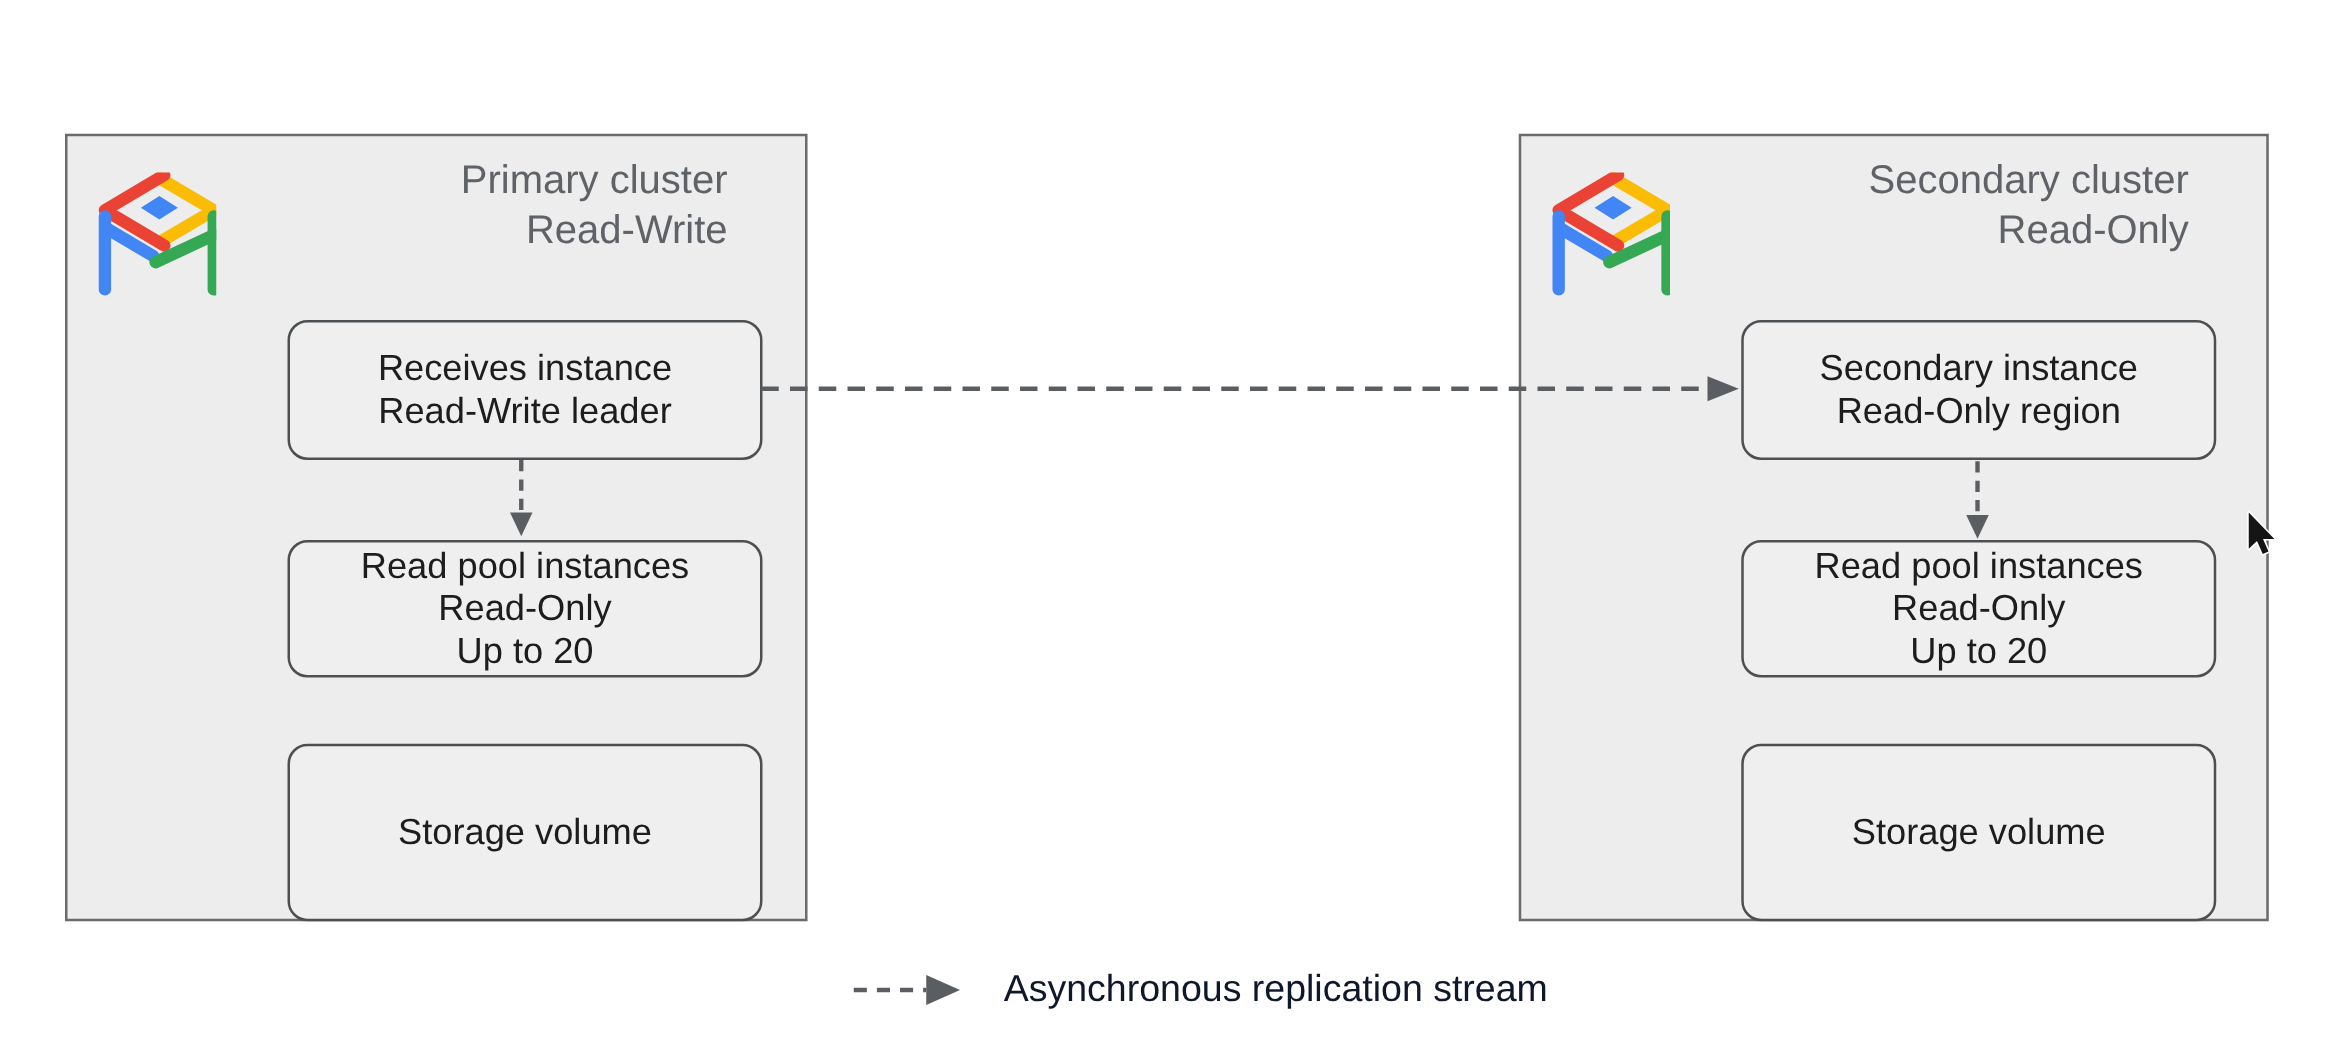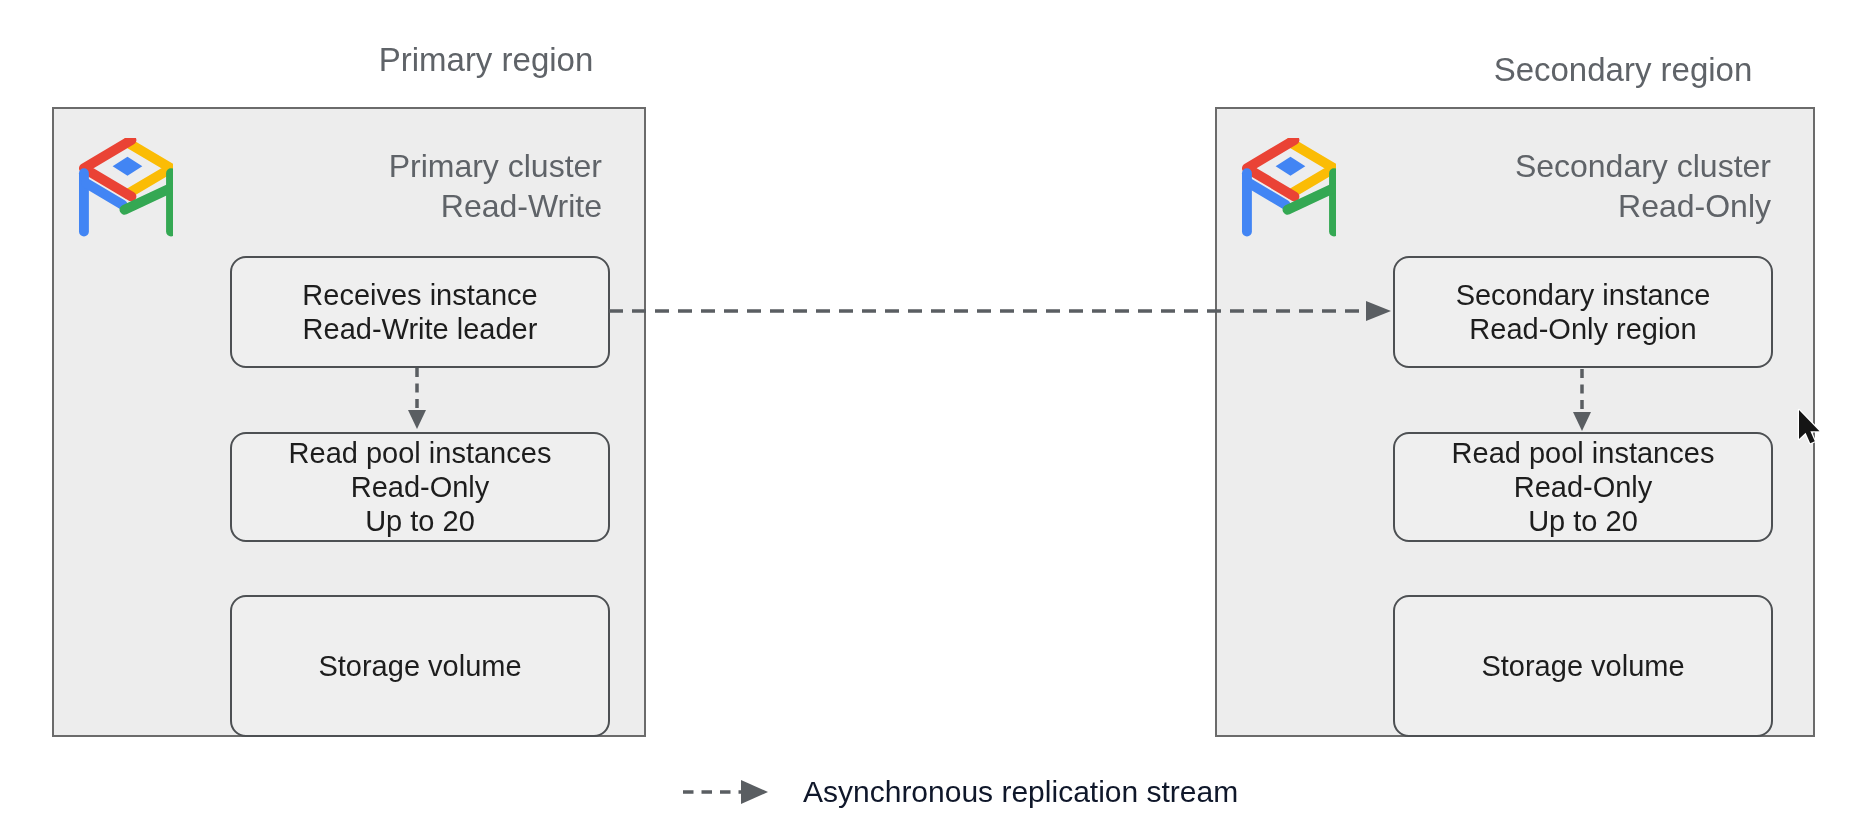--- a/index.html
+++ b/index.html
@@ -14,22 +14,22 @@
   .region-label.left{ left:286px; top:40px; }
   .region-label.right{ left:1423px; top:50px; }
   .cluster{
     position:absolute; top:107px; height:630px;
     background:#ededed; border:2px solid #6b6b6b; box-sizing:border-box;
   }
   .cluster.left{ left:52px; width:594px; }
   .cluster.right{ left:1215px; width:600px; }
   .alloydb{ position:absolute; left:24px; top:29px; width:95px; height:100px; }
   .cluster-title{
-    position:absolute; top:14px; right:42px; text-align:right;
-    font-size:32px; line-height:40px; color:#5f6368; white-space:nowrap;margin-top:23px;
+    position:absolute; top:14px; right:62px; text-align:right;
+    font-size:32px; line-height:40px; color:#5f6368; white-space:nowrap;
   }
   .node{
     position:absolute; left:176px; width:380px; box-sizing:border-box;
     background:#efefef; border:2.5px solid #4d5053; border-radius:16px;
     display:flex; flex-direction:column; justify-content:center; align-items:center;
     font-size:29px; line-height:34px; color:#1d1d1d; text-align:center; white-space:nowrap;
   }
   .node.instance{ top:147px; height:112px; }
   .node.readpool{ top:323px; height:110px; }
   .node.storage{ top:486px; height:142px; }
@@ -39,22 +39,20 @@
   .legend-label{
     position:absolute; left:803px; top:772px;
     font-size:30px; line-height:40px; color:#0f172a; white-space:nowrap;
   }
 </style>
 </head>
 <body>
 
 <div class="page">
 
-  <div class="region-label left">Primary region</div>
-  <div class="region-label right">Secondary region</div>
 
   <div class="cluster left">
     <svg class="alloydb" viewBox="0 0 96 100" aria-hidden="true">
       <path d="M50 4 L94 30 L50 56" fill="none" stroke="#FBBC05" stroke-width="10" stroke-linecap="round" stroke-linejoin="round"></path>
       <path d="M54 58.5 L6 30 L54 1.5" fill="none" stroke="#EA4335" stroke-width="10" stroke-linecap="round" stroke-linejoin="round"></path>
       <polygon points="50,18.5 65,28 50,37.5 35,28" fill="#4285F4"></polygon>
       <path d="M6 35 L6 94" stroke="#4285F4" stroke-width="10" stroke-linecap="round"></path>
       <path d="M8 45 L45 67" stroke="#4285F4" stroke-width="10" stroke-linecap="round"></path>
       <path d="M94 35 L94 94" stroke="#34A853" stroke-width="10" stroke-linecap="round"></path>
       <path d="M47 72 L94 50" stroke="#34A853" stroke-width="10" stroke-linecap="round"></path>

